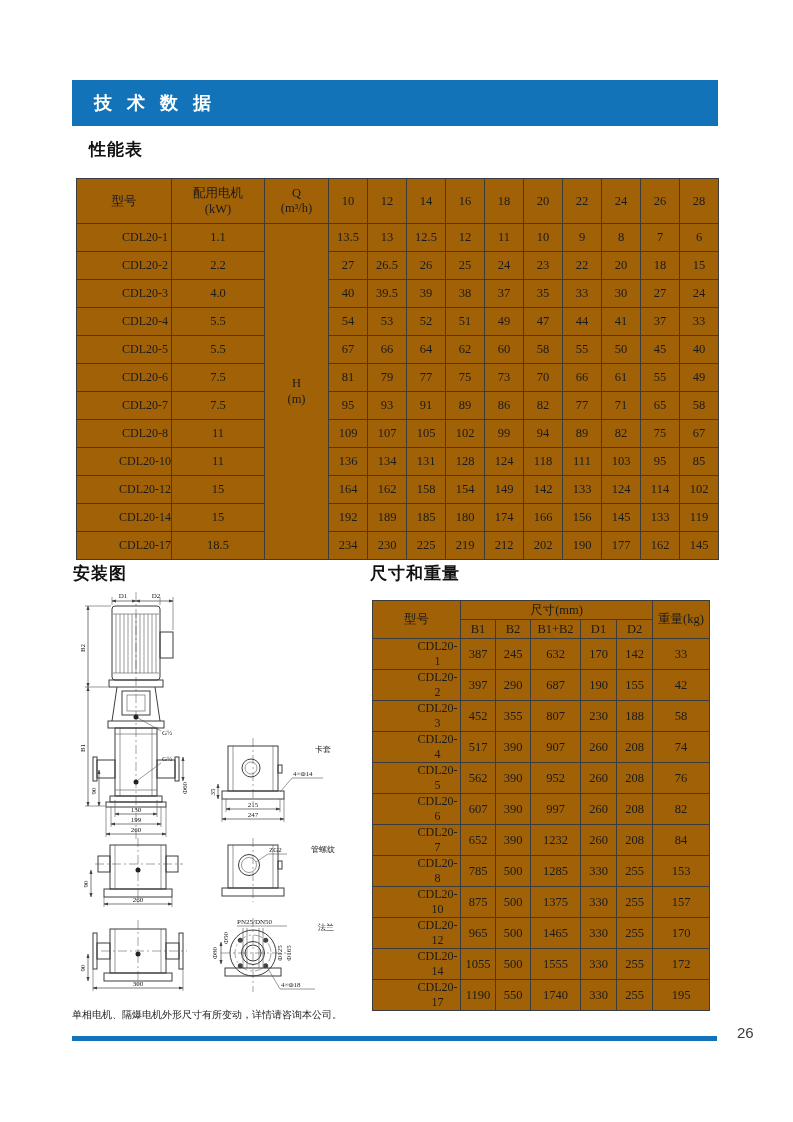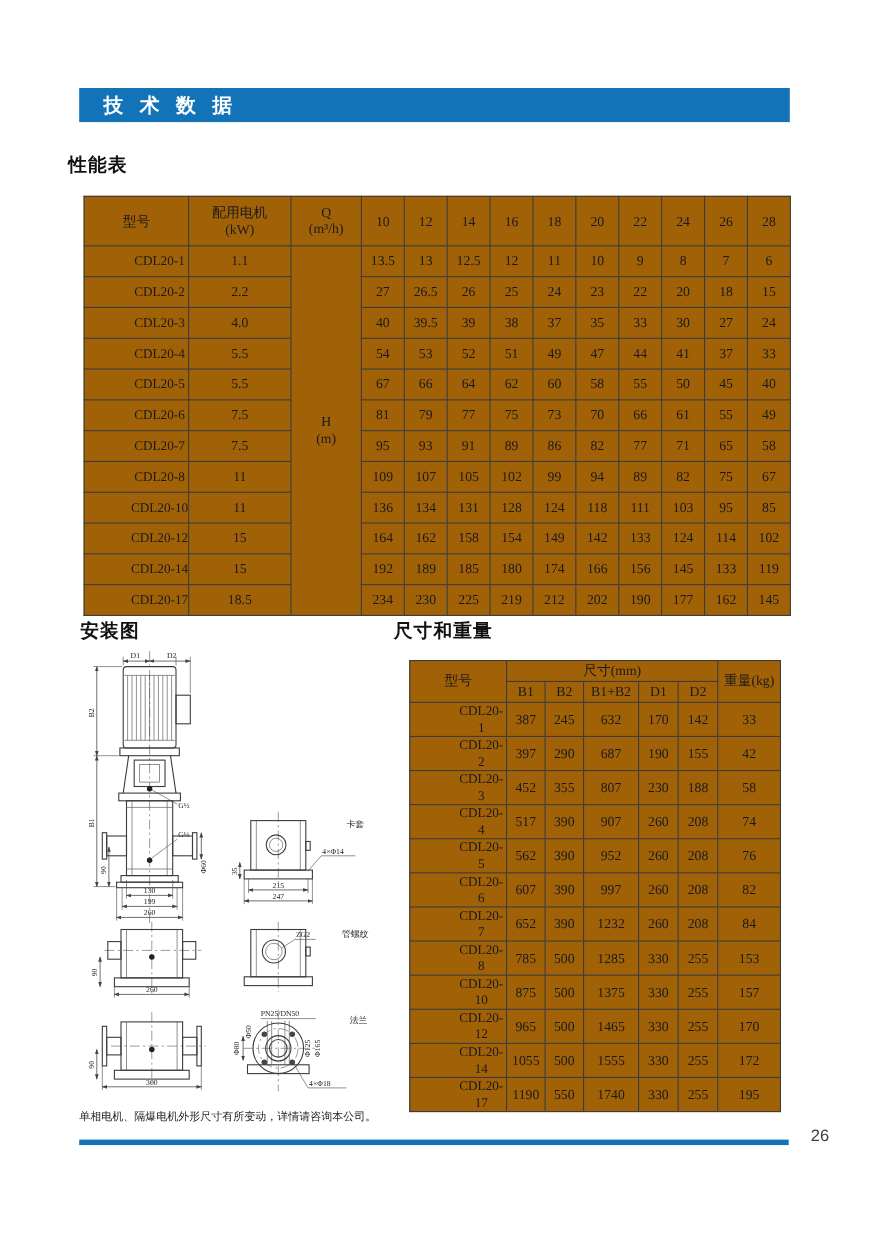--- a/index.html
+++ b/index.html
@@ -1,31 +1,31 @@
 <!DOCTYPE html>
 <html><head>
 <meta charset="utf-8">
 <style>
   * { margin:0; padding:0; box-sizing:border-box; }
   html,body { width:793px; height:1122px; background:#fff; }
   body { position:relative; font-family:"Liberation Serif",serif; color:#1a1a1a; overflow:hidden; }
 
   .title-bar{
-    position:absolute; left:72px; top:80px; width:646px; height:31px;
+    position:absolute; left:72px; top:80px; width:646px; height:46px;
     background:#1273B9; color:#fff; display:flex; align-items:center;
     padding-left:22px; font-family:"Liberation Sans",sans-serif;
     font-weight:bold; font-size:18px; letter-spacing:5px;
   }
   .h-section{
     position:absolute; font-family:"Liberation Sans",sans-serif;
     font-weight:bold; font-size:17px; color:#111; letter-spacing:1px;
   }
-  #perf-title{ left:62px; top:138px; }
+  #perf-title{ left:89px; top:138px; }
   #install-title{ left:73px; top:562px;text-align:center; }
-  #dims-title{ left:358px; top:562px; }
+  #dims-title{ left:370px; top:562px; }
 
   table{ border-collapse:collapse; table-layout:fixed; position:absolute; background:#a16207; }
   th,td{ border:1px solid #3c3c3c; text-align:center; vertical-align:middle;
          font-size:12.5px; font-weight:normal; padding:0; color:#1a1a1a; }
   table.perf{ left:76px; top:178px; width:642px; border:1.5px solid #2e2e2e; }
   table.perf thead tr{ height:45px; }
   table.perf tbody tr{ height:28px; }
   table.dims{ left:372px; top:600px; width:337px; border:1.5px solid #2e2e2e; }
   table.dims thead tr{ height:19px; }
   table.dims tbody tr{ height:28.7px; }

